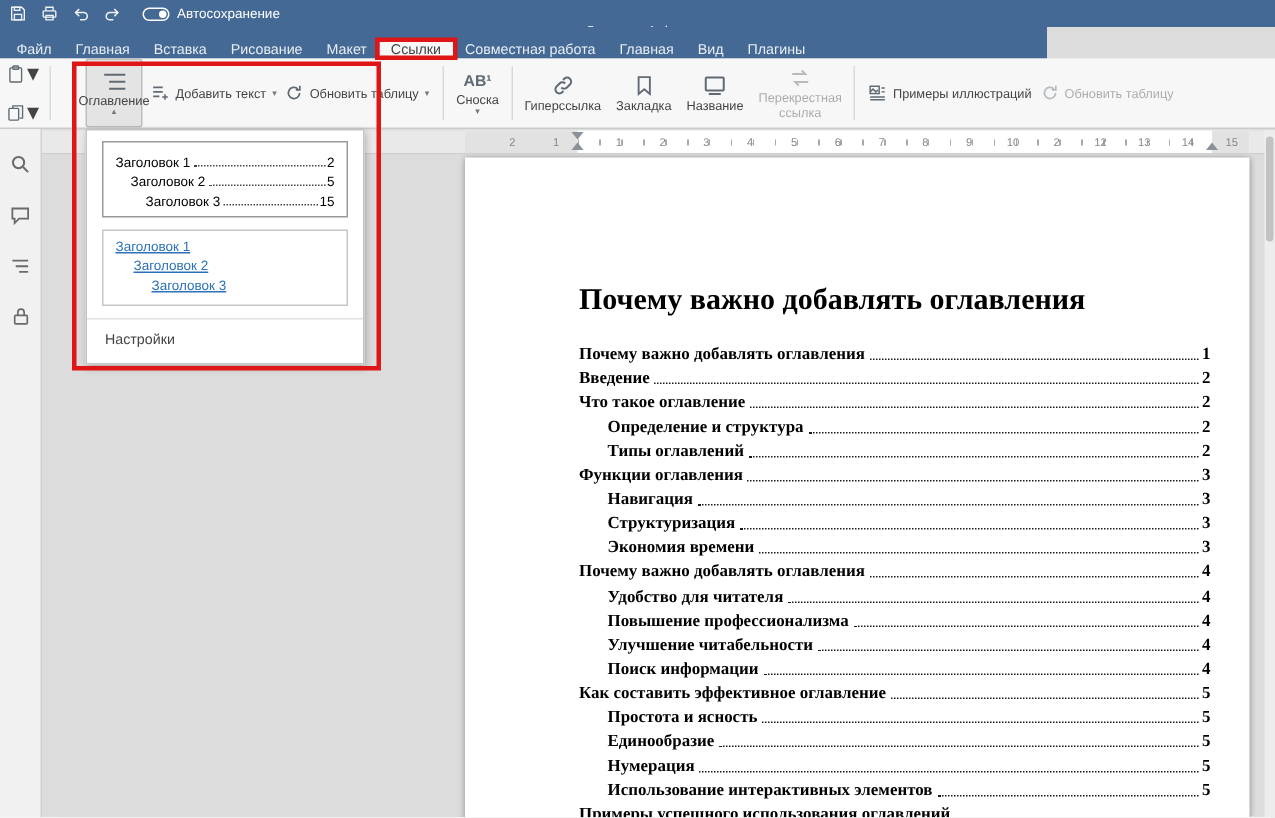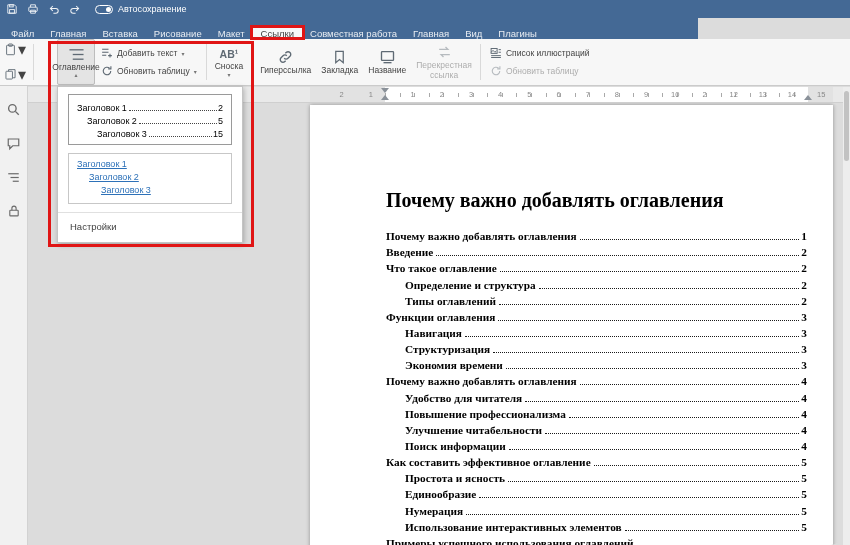--- a/index.html
+++ b/index.html
@@ -34,21 +34,21 @@
   .ribbon{position:absolute;left:0;top:39px;width:850px;height:47px;background:var(--ribbonbg);
     border-bottom:1px solid #cbcbcb;display:flex;align-items:stretch;color:var(--ink);}
   .clip-col{width:30px;display:flex;flex-direction:column;align-items:center;justify-content:center;gap:6px;}
   .mini-btn{display:flex;align-items:center;gap:1px;cursor:pointer;}
   .vsep{width:1px;background:#d9d9d9;margin:5px 3px;}
   .btn-big{display:flex;flex-direction:column;align-items:center;justify-content:center;
     padding:2px 5px;font-size:8.5px;gap:1px;cursor:pointer;border-radius:2px;text-align:center;line-height:1.15;}
   .btn-big .car{font-size:6px;color:#777;line-height:4px;}
   .btn-big.pressed{background:#e4e4e4;border:1px solid #bdbdbd;}
   .toc-btn{width:38px;margin-left:20px;}
-  .small-col{display:flex;flex-direction:column;justify-content:center;gap:6px;padding:0 6px;}
+  .small-col{display:flex;flex-direction:row;justify-content:center;gap:6px;padding:0 6px;}
   .btn-small{display:flex;align-items:center;gap:4px;font-size:8.5px;cursor:pointer;white-space:nowrap;}
   .btn-small .car{font-size:6px;color:#777;}
   .disabled{opacity:.42;}
   .ab-ic{font-size:10.5px;font-weight:bold;color:#5f6a74;line-height:14px;}
 
   
   .sidebar{position:absolute;left:0;top:86px;width:28px;height:459px;background:#f1f1f1;
     border-right:1px solid #d2d2d2;display:flex;flex-direction:column;align-items:center;padding-top:12px;gap:12px;}
   .sb-ic{width:22px;height:22px;display:flex;align-items:center;justify-content:center;cursor:pointer;}
 
@@ -274,21 +274,21 @@
     <div class="small-col">
       <span class="btn-small">
         <svg width="12" height="12" viewBox="0 0 16 16" fill="none" stroke="#5f6a74" stroke-width="1.3">
             <rect x="1.5" y="2" width="8" height="6.5"></rect>
             <path d="M1.5 7l2.5-2.5L6.5 7l2-1.8"></path>
             <line x1="11.5" y1="3.5" x2="14.5" y2="3.5"></line>
             <line x1="11.5" y1="7" x2="14.5" y2="7"></line>
             <line x1="1.5" y1="11.5" x2="14.5" y2="11.5"></line>
             <line x1="1.5" y1="14" x2="14.5" y2="14"></line>
           </svg>
-        <span>Список иллюстраций</span>
+        <span>Примеры иллюстраций</span>
       </span>
       <span class="btn-small disabled">
         <svg width="12" height="12" viewBox="0 0 16 16" fill="none" stroke="#5f6a74" stroke-width="1.5">
             <path d="M13 8a5 5 0 11-1.6-3.7"></path>
             <path d="M13.2 1.6v3.6H9.6"></path>
           </svg>
         <span>Обновить таблицу</span>
       </span>
     </div>
   </div>

